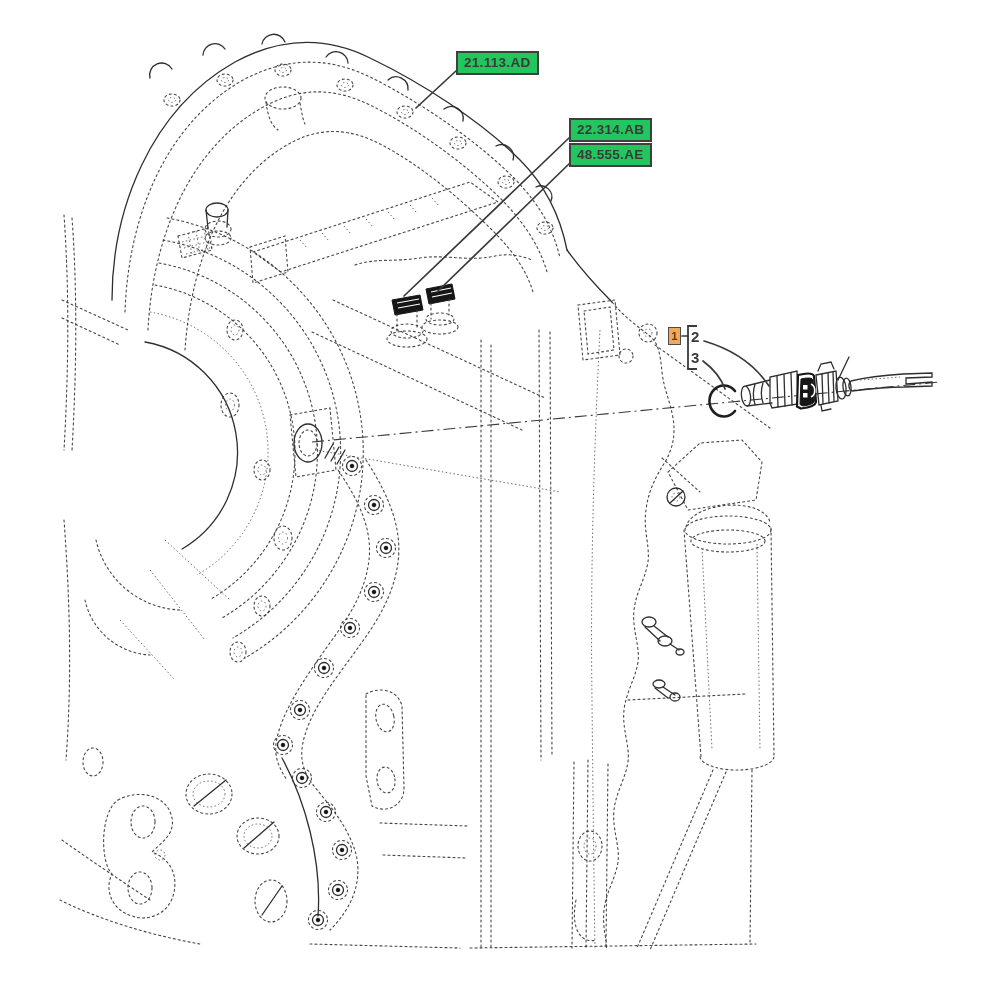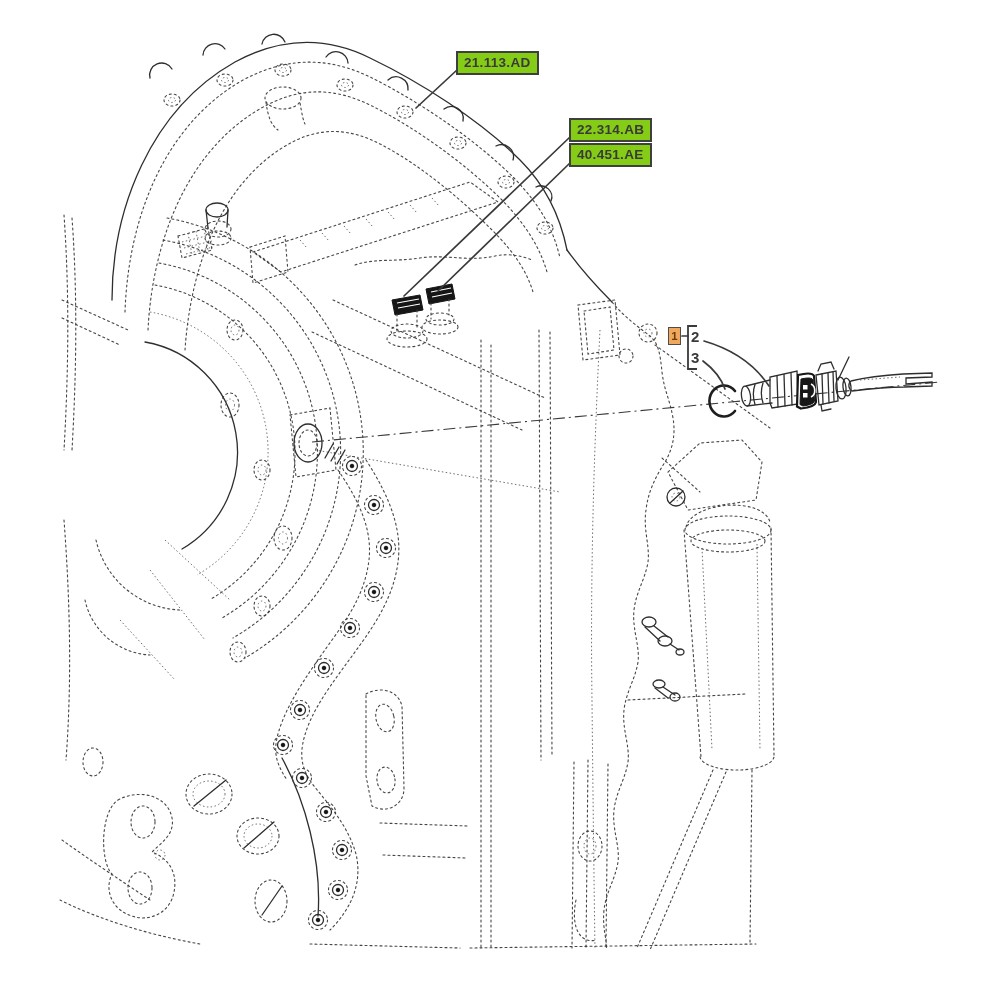--- a/index.html
+++ b/index.html
@@ -7,21 +7,21 @@
          font-family:"Liberation Sans",sans-serif;}
   svg{position:absolute;left:0;top:0;}
   
   .sd{stroke:#2e2e2e;fill:none;stroke-width:1.3;stroke-linecap:round;}
   .dt{stroke:#3c3c3c;fill:none;stroke-width:1.1;stroke-dasharray:2 3;stroke-linecap:round;opacity:.95;}
   .dt2{stroke:#4a4a4a;fill:none;stroke-width:1;stroke-dasharray:1.5 2.4;opacity:.8;}
   .ax{stroke:#3a3a3a;fill:none;stroke-width:1.1;stroke-dasharray:12 4 2 4;}
   .ld{stroke:#3a3a3a;fill:none;stroke-width:1.7;stroke-linecap:round;}
   .blk{fill:#161616;stroke:#161616;}
   
-  .refbox{position:absolute;border:2px solid #3f3f3f;background:#84cc16;color:#3a3a3a;
+  .refbox{position:absolute;border:2px solid #3f3f3f;background:#22c55e;color:#3a3a3a;
           font-size:13.5px;font-weight:600;letter-spacing:.3px;line-height:1;
           padding:3px 6px;white-space:nowrap;cursor:pointer;}
   
   .cnum{position:absolute;color:#3a3a3a;font-size:15px;font-weight:700;line-height:1;cursor:pointer;}
   .hotbox{position:absolute;left:668px;top:327px;width:13px;height:18px;
           background:#f0a95c;border:1.5px solid #4d4d4d;color:#6b3c08;
           font-size:11.5px;font-weight:700;display:flex;align-items:center;justify-content:center;
           box-sizing:border-box;cursor:pointer;}
 </style>
 </head>
@@ -331,21 +331,21 @@
   </g>
 </svg>
 
 <div class="refbox" style="left:456px;top:51px;">
   <span>21.113.AD</span>
 </div>
 <div class="refbox" style="left:569px;top:118px;">
   <span>22.314.AB</span>
 </div>
 <div class="refbox" style="left:569px;top:143px;">
-  <span>40.451.AE</span>
+  <span>48.555.AE</span>
 </div>
 
 <div class="hotbox">
   <span>1</span>
 </div>
 <div class="cnum" style="left:691px;top:329px;">
   <span>2</span>
 </div>
 <div class="cnum" style="left:691px;top:350px;">
   <span>3</span>

